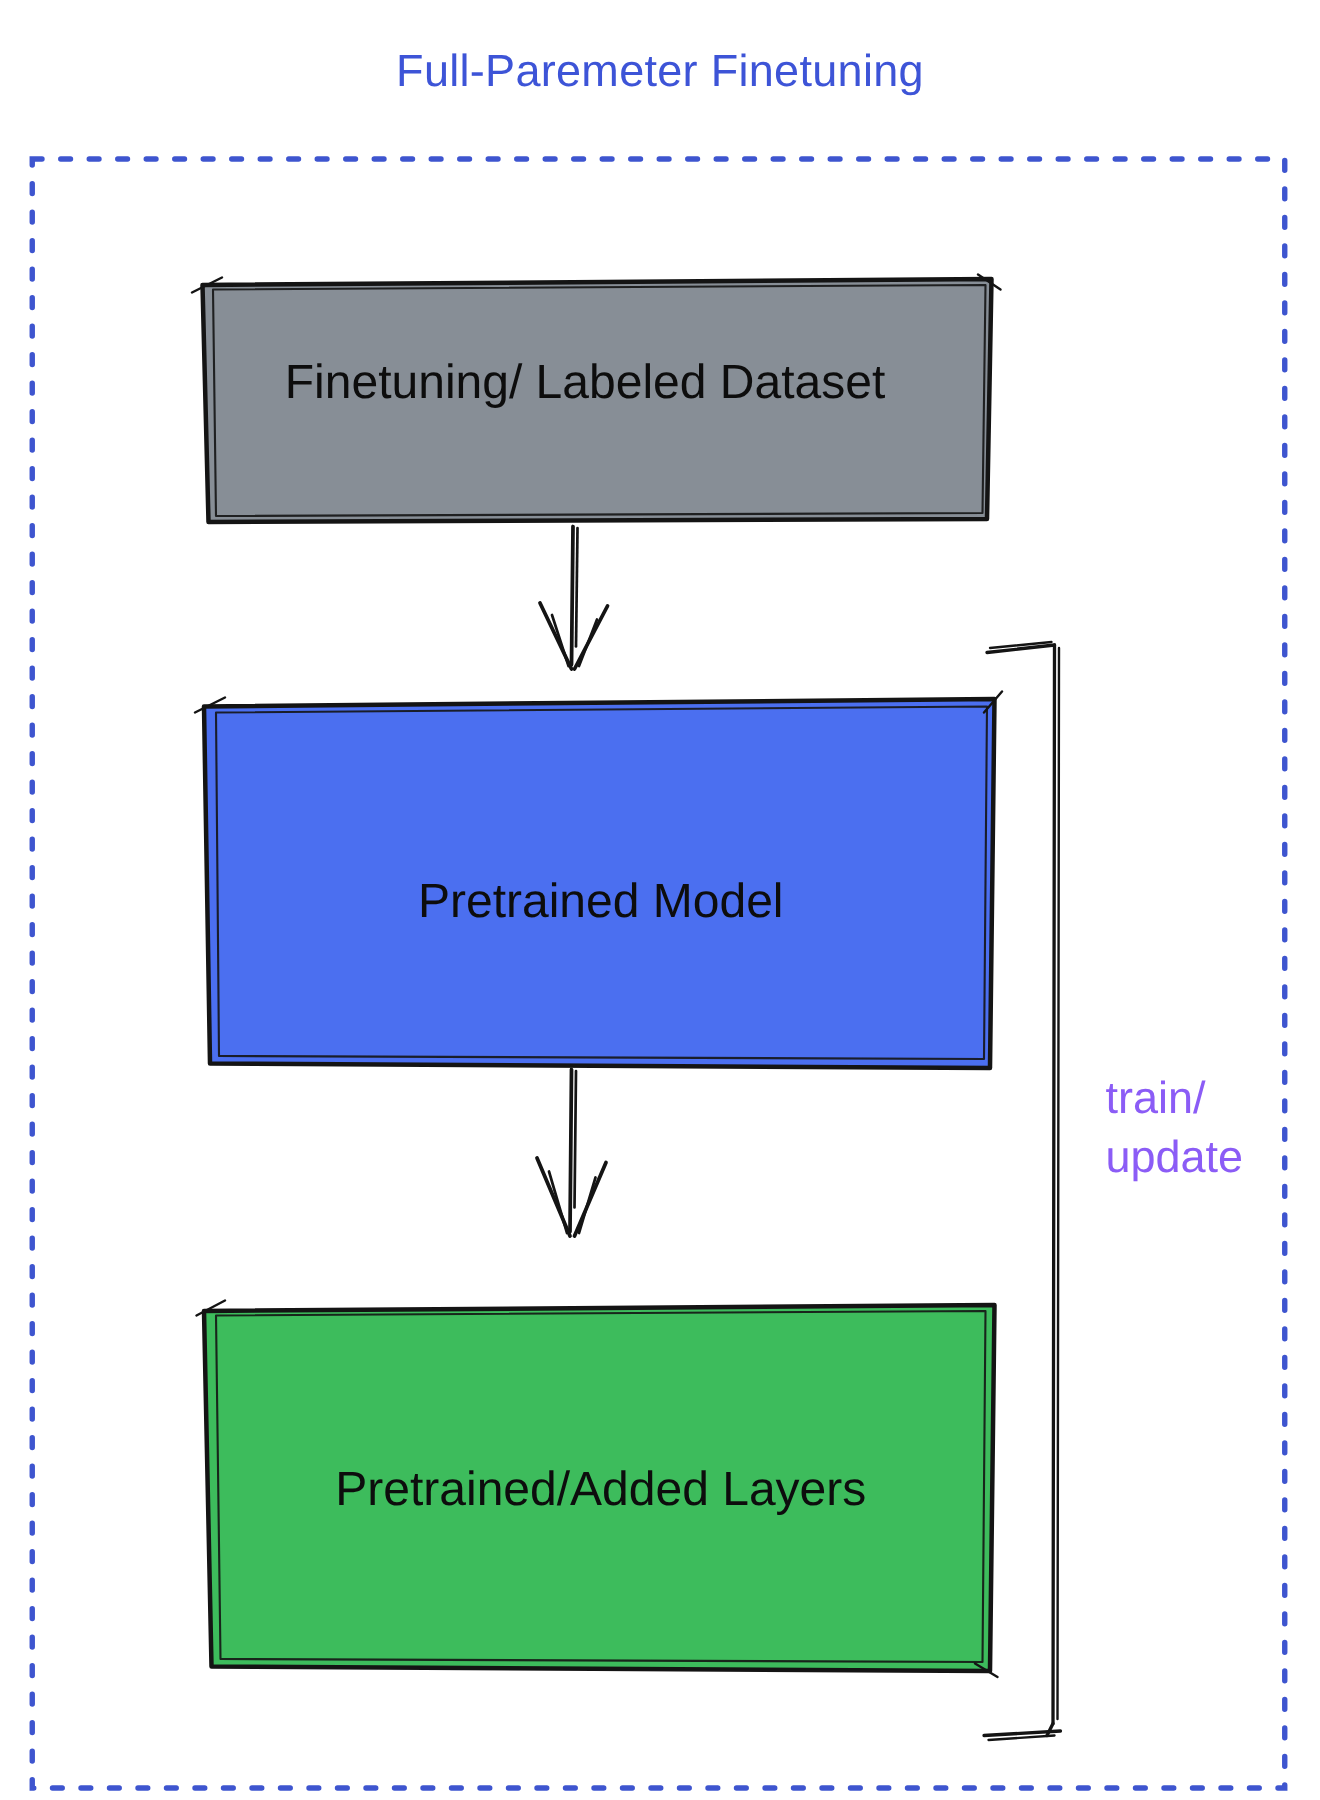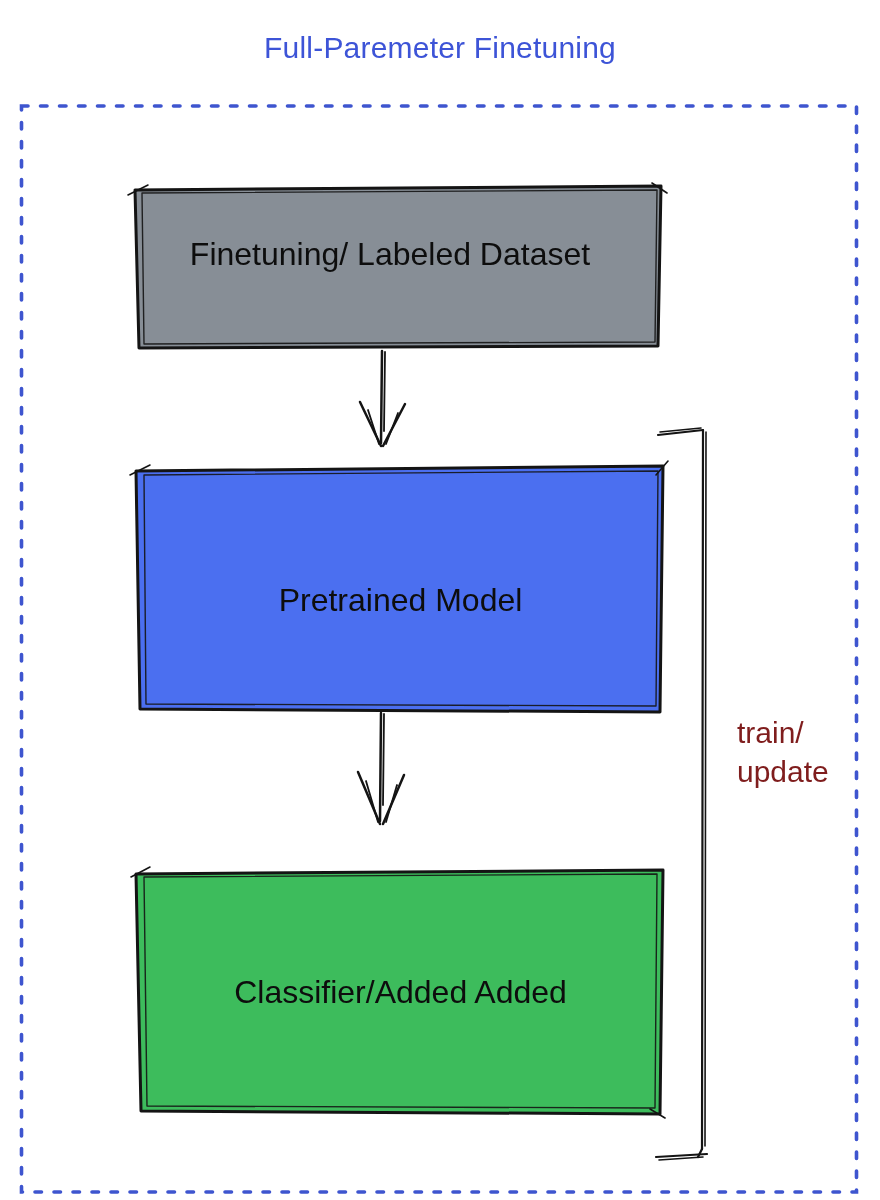--- a/index.html
+++ b/index.html
@@ -25,21 +25,21 @@
     box-sizing:border-box;
     font-size:32px;color:#0d0d0d;
     pointer-events:none;
     white-space:nowrap;
   }
   .label-dataset{left:138px;top:172px;width:522px;height:160px;padding-bottom:26px;padding-right:18px;}
   .label-pretrained{left:139px;top:464px;width:523px;height:243px;}
   .label-classifier{left:139px;top:856px;width:523px;height:242px;}
   .bracket-label{
     position:absolute;left:737px;top:698px;
-    font-size:30px;line-height:39px;color:#7f1d1d;
+    font-size:30px;line-height:39px;color:#8b5cf6;
   }
   .sketch{stroke:#141414;fill:none;stroke-linecap:round;stroke-linejoin:round;}
 </style>
 </head>
 <body>
 
 <div class="stage">
 
   <div class="title">Full-Paremeter Finetuning</div>
 
@@ -91,20 +91,20 @@
       <path d="M702,1134 L698,1142"></path>
       <path d="M656,1142 L707,1139"></path>
       <path d="M659,1145 L703,1142" stroke-width="1.6"></path>
     </g>
   </svg>
 
   <div class="box-label label-dataset">Finetuning/ Labeled Dataset</div>
 
   <div class="box-label label-pretrained">Pretrained Model</div>
 
-  <div class="box-label label-classifier">Classifier/Added Added</div>
+  <div class="box-label label-classifier">Pretrained/Added Layers</div>
 
   <div class="bracket-label">
     <div>train/</div>
     <div>update</div>
   </div>
 
 </div>
 
 </body></html>

